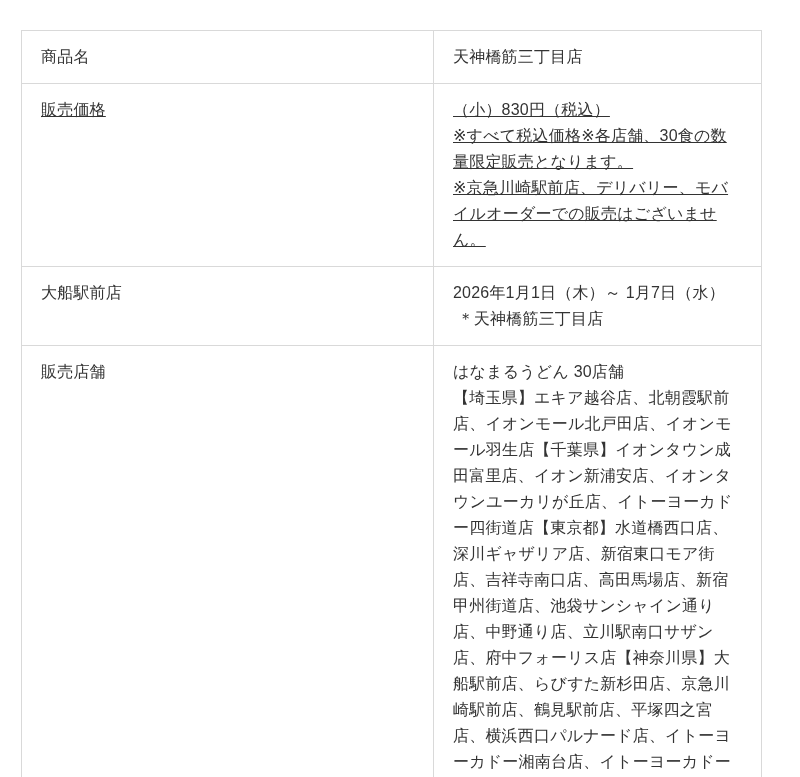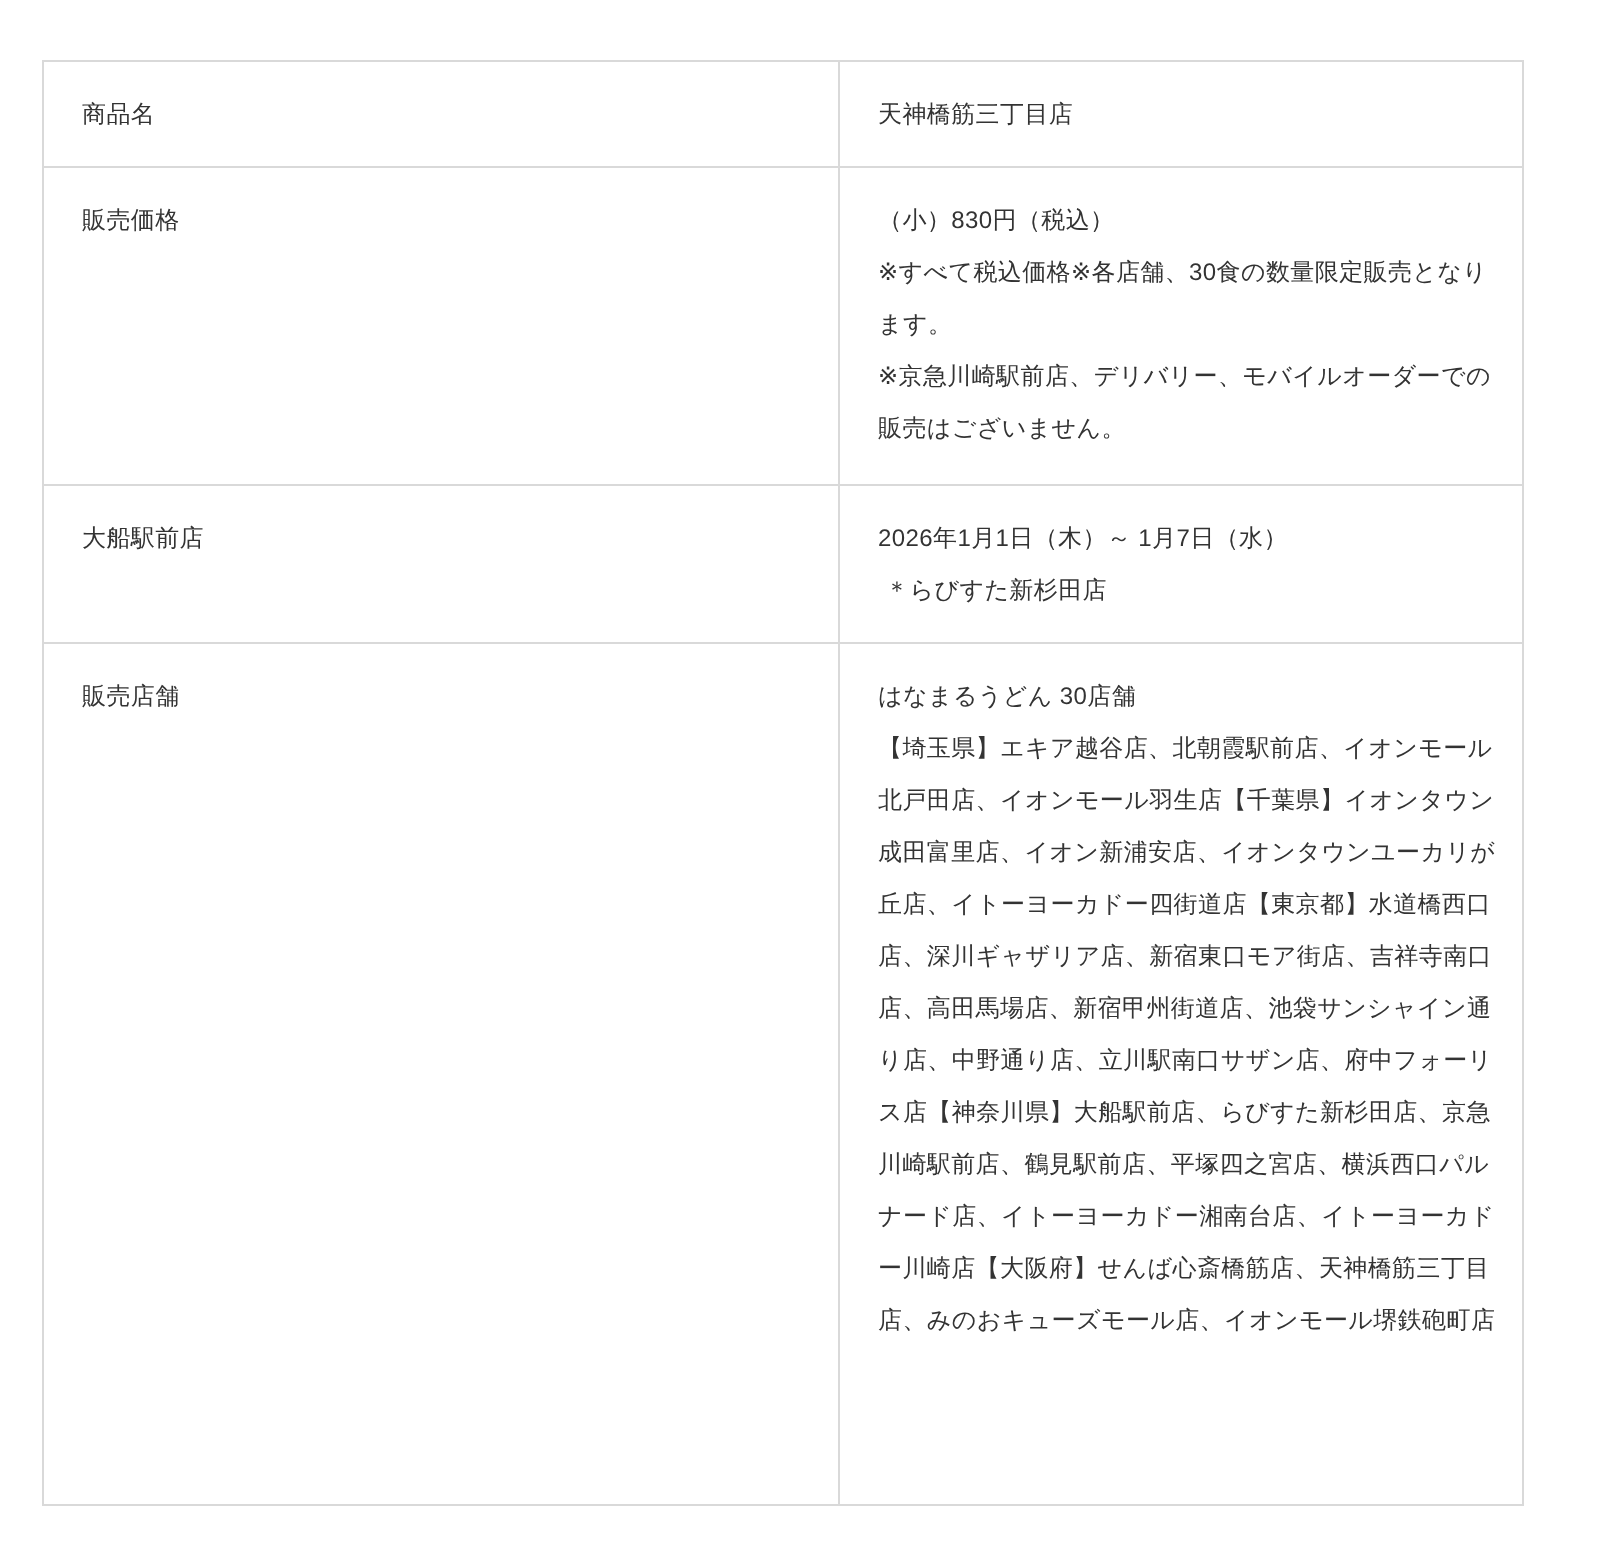--- a/index.html
+++ b/index.html
@@ -21,34 +21,34 @@
     width: 741px;
   }
   table.info-table {
     border-collapse: collapse;
     width: 100%;
     table-layout: fixed;
   }
   table.info-table td {
     border: 1px solid #d9d9d9;
     vertical-align: top;
-    padding: 13px 8px 13px 19px;
-    font-size: 12px;
+    padding: 13px 22px 13px 19px;
+    font-size: 16px;
     line-height: 26px;
     color: #333333;
     white-space: pre-wrap;
     overflow-wrap: break-word;
     word-break: normal;
     letter-spacing: 0.2px;
   }
   table.info-table td.label-cell {
     width: 370px;
   }
   table.info-table tr.row-name    td { height: 26px;  }
-  table.info-table tr.row-price   td { height: 132px; }
+  table.info-table tr.row-price   td { height: 132px; text-decoration: underline; }
   table.info-table tr.row-period  td { height: 52px;  }
   table.info-table tr.row-stores  td { height: 404px; }
 </style>
 </head>
 <body>
 
 <div class="table-wrap">
   <table class="info-table">
     <tbody>
       <tr class="row-name">
@@ -57,21 +57,21 @@
       </tr>
       <tr class="row-price">
         <td class="label-cell">販売価格</td>
         <td class="value-cell">（小）830円（税込）
 ※すべて税込価格※各店舗、30食の数量限定販売となります。
 ※京急川崎駅前店、デリバリー、モバイルオーダーでの販売はございません。</td>
       </tr>
       <tr class="row-period">
         <td class="label-cell">大船駅前店</td>
         <td class="value-cell">2026年1月1日（木）～ 1月7日（水）
- ＊らびすた新杉田店</td>
+ ＊天神橋筋三丁目店</td>
       </tr>
       <tr class="row-stores">
         <td class="label-cell">販売店舗</td>
         <td class="value-cell">はなまるうどん 30店舗
 【埼玉県】エキア越谷店、北朝霞駅前店、イオンモール北戸田店、イオンモール羽生店【千葉県】イオンタウン成田富里店、イオン新浦安店、イオンタウンユーカリが丘店、イトーヨーカドー四街道店【東京都】水道橋西口店、深川ギャザリア店、新宿東口モア街店、吉祥寺南口店、高田馬場店、新宿甲州街道店、池袋サンシャイン通り店、中野通り店、立川駅南口サザン店、府中フォーリス店【神奈川県】大船駅前店、らびすた新杉田店、京急川崎駅前店、鶴見駅前店、平塚四之宮店、横浜西口パルナード店、イトーヨーカドー湘南台店、イトーヨーカドー川崎店【大阪府】せんば心斎橋筋店、天神橋筋三丁目店、みのおキューズモール店、イオンモール堺鉄砲町店</td>
       </tr>
     </tbody>
   </table>
 </div>
 

